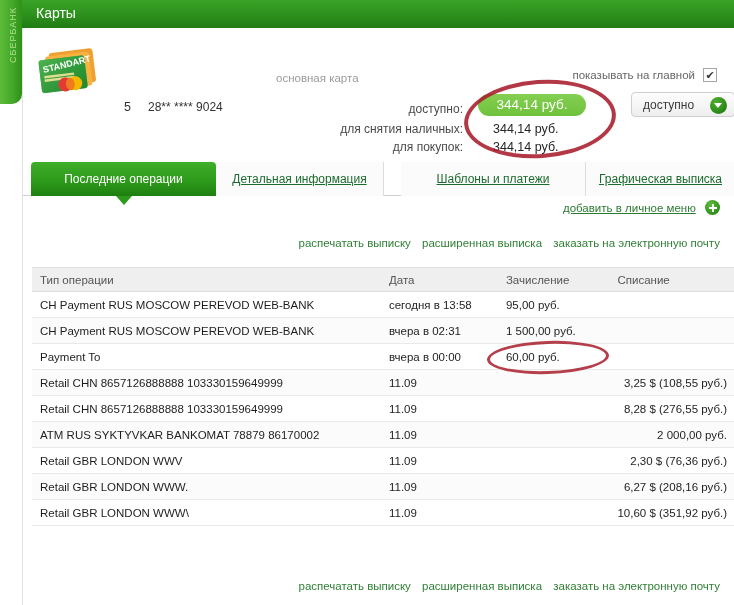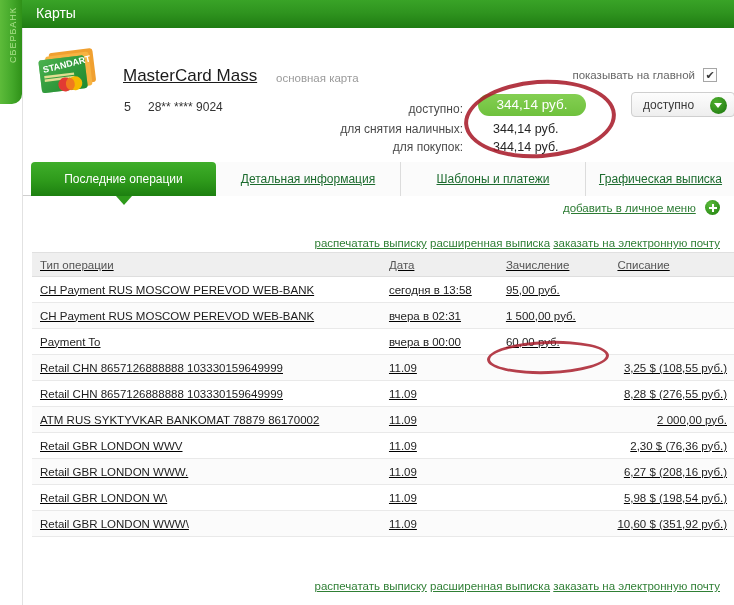--- a/index.html
+++ b/index.html
@@ -186,21 +186,21 @@
   }
   .tab span { text-decoration: underline; }
   .tab.active {
     background: linear-gradient(to bottom, #3fae2a 0%, #2e9a1b 55%, #1d8010 100%);
     color: #ffffff;
     border-right: none;
     border-radius: 4px 4px 0 0;
   }
   .tab.active span { text-decoration: none; }
   #tab-0 { left: 8px;   width: 185px; }
-  #tab-1 { left: 193px; width: 185px; }
+  #tab-1 { left: 193px; width: 168px; }
   #tab-2 { left: 378px; width: 185px; }
   #tab-3 { left: 563px; width: 149px; border-right: none; }
   #tab-arrow {
     position: absolute; left: 93px; top: 34px;
     border-left: 8px solid transparent;
     border-right: 8px solid transparent;
     border-top: 9px solid #2e9a1b;
   }
 
   
@@ -227,32 +227,30 @@
   .stmt-links {
     position: absolute;
     right: 14px;
     font-size: 11.5px;
     white-space: nowrap;
   }
   #stmt-links-top { top: 209px; }
   #stmt-links-bottom { top: 552px; }
   .stmt-links a {
     color: #2f7f35;
-    text-decoration: underline;
-    margin-left: 0;
+    margin-left: 8px;
     cursor: pointer;
   }
 
   
   #txn-table {
-    position: absolute; left: 9px; top: 224px;
+    position: absolute; left: 9px; top: 239px;
     width: 703px;
     border-collapse: collapse;
     font-size: 11.5px;
-    text-decoration: underline;
   }
   #txn-table thead th {
     background: #efefef;
     color: #555;
     font-weight: normal;
     text-align: left;
     height: 24px;
     padding: 0 8px;
     border-top: 1px solid #e0e0e0;
     border-bottom: 1px solid #dedede;
@@ -313,21 +311,20 @@
         </defs>
         <text x="11" y="25" font-family="Liberation Sans, sans-serif" font-size="9" font-weight="bold" fill="#ffffff" transform="rotate(-7 11 25)">STANDART</text>
         <rect x="11" y="28" width="30" height="2.4" fill="#ffe9a0" opacity=".85"></rect>
         <rect x="11" y="31.5" width="30" height="2.4" fill="#ffe9a0" opacity=".85"></rect>
         <circle cx="31" cy="39" r="7" fill="#e23b33"></circle>
         <circle cx="41" cy="39" r="7" fill="#f5b800"></circle>
         <path d="M36 32.5a7 7 0 000 13 7 7 0 000-13z" fill="#f07a1e"></path>
       </g>
     </svg>
 
-    <div id="card-name">MasterCard Mass</div>
     <div id="card-subtitle">основная карта</div>
     <div id="card-seq">5</div>
     <div id="card-number">28** **** 9024</div>
 
     <div id="show-on-main-label">показывать на главной</div>
     <div id="show-on-main-check">✔</div>
 
     <div class="bal-label" id="avail-label">доступно:</div>
     <div id="avail-pill">344,14 руб.</div>
 
@@ -424,26 +421,20 @@
           <td class="col-credit"></td>
           <td class="col-debit">2,30 $ (76,36 руб.)</td>
         </tr>
         <tr>
           <td class="col-type">Retail GBR LONDON WWW.</td>
           <td class="col-date">11.09</td>
           <td class="col-credit"></td>
           <td class="col-debit">6,27 $ (208,16 руб.)</td>
         </tr>
         <tr>
-          <td class="col-type">Retail GBR LONDON W\</td>
-          <td class="col-date">11.09</td>
-          <td class="col-credit"></td>
-          <td class="col-debit">5,98 $ (198,54 руб.)</td>
-        </tr>
-        <tr>
           <td class="col-type">Retail GBR LONDON WWW\</td>
           <td class="col-date">11.09</td>
           <td class="col-credit"></td>
           <td class="col-debit">10,60 $ (351,92 руб.)</td>
         </tr>
       </tbody>
   </table>
 
   <div id="ellipse-amount"></div>
 

